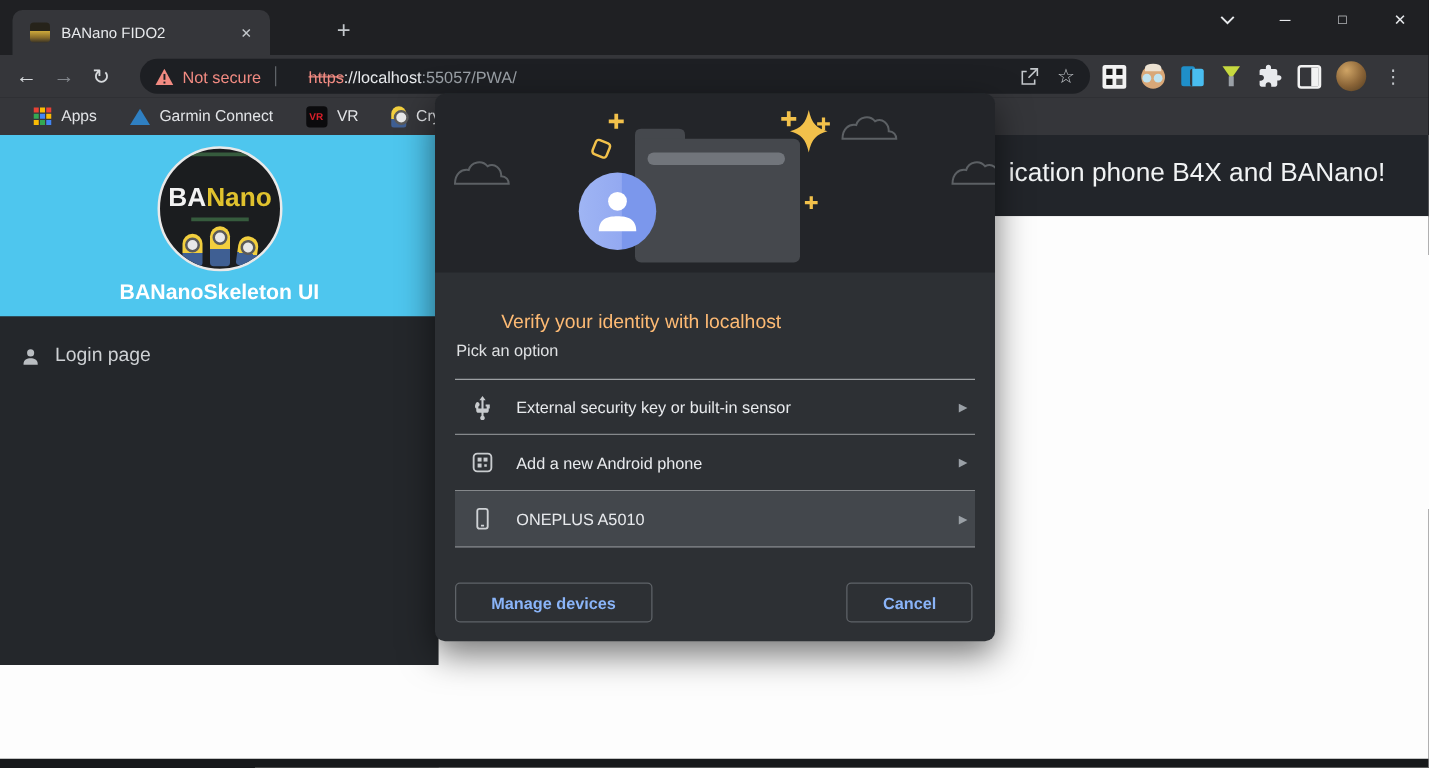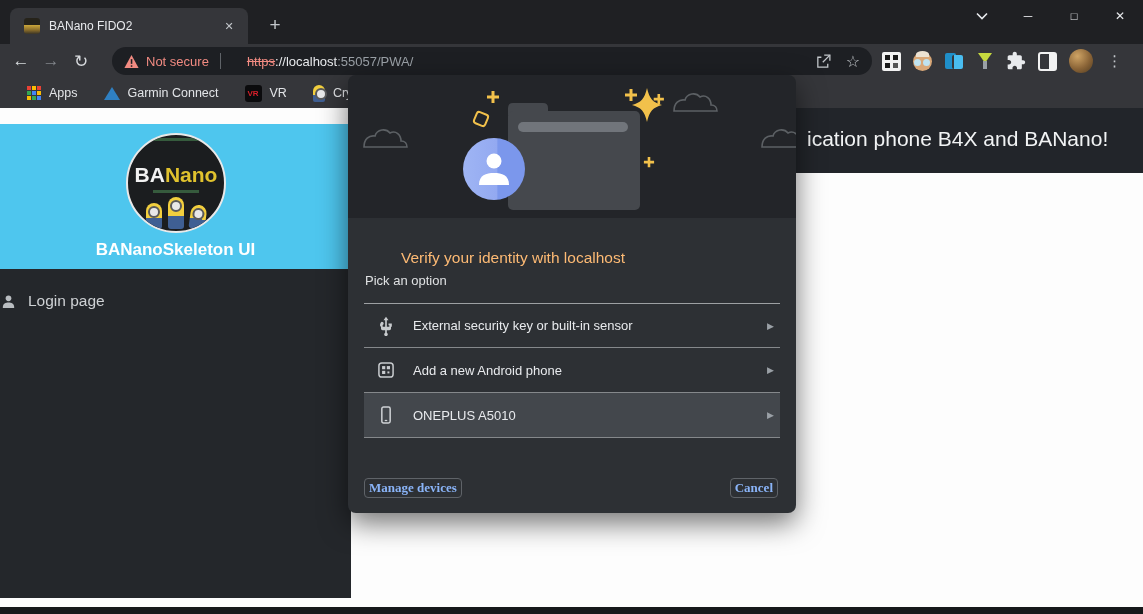--- a/index.html
+++ b/index.html
@@ -3,21 +3,21 @@
 <meta charset="utf-8">
 <style>
   * { margin:0; padding:0; box-sizing:border-box; }
   html,body { background:#000; }
   .screen {
     position:relative; width:1143px; height:614px; overflow:hidden;
     font-family:"Liberation Sans", sans-serif; background:#202124;
   }
   
   .tabstrip { position:absolute; left:0; top:0; width:1143px; height:44px; background:#1f2023; }
-  .tab { position:absolute; left:10px; top:8px; width:238px; height:36px; background:#35363a;
+  .tab { position:absolute; left:10px; top:8px; width:206px; height:36px; background:#35363a;
          border-radius:8px 8px 0 0; display:flex; align-items:center; padding:0 10px 0 14px; }
   .tab-favicon { width:16px; height:16px; border-radius:3px; flex:0 0 auto;
     background:linear-gradient(180deg,#26231a 0%, #26231a 45%, #c9a53a 45%, #8a6d2a 75%, #3a3426 100%); }
   .tab-title { margin-left:9px; font-size:12px; color:#e8eaed; flex:1 1 auto; white-space:nowrap; overflow:hidden; }
   .tab-close { width:18px; height:18px; border-radius:50%; color:#c3c7cb; font-size:11px;
                display:flex; align-items:center; justify-content:center; }
   .newtab { position:absolute; left:262px; top:12px; width:26px; height:26px; color:#c3c7cb;
             font-size:19px; display:flex; align-items:center; justify-content:center; }
   .winctrls { position:absolute; right:0; top:0; height:32px; display:flex; }
   .winbtn { width:46px; height:32px; display:flex; align-items:center; justify-content:center;
@@ -75,58 +75,58 @@
   .ic-garmin { width:0; height:0; border-left:8px solid transparent; border-right:8px solid transparent;
     border-bottom:13px solid #2f80c2; }
   .ic-vr { width:17px; height:17px; background:#0b0b0d; border-radius:3px; color:#d81f2a;
     font-size:8px; font-weight:bold; text-align:center; line-height:17px; }
   .minion { width:12px; height:17px; border-radius:6px 6px 2px 2px; position:relative;
     background:linear-gradient(180deg,#f2cf3e 0%, #f2cf3e 58%, #3f5f93 58%, #3f5f93 100%); }
   .minion::before { content:""; position:absolute; top:3px; left:2px; width:8px; height:8px; border-radius:50%;
     background:#e8e8e8; border:2px solid #5a5a5a; }
   
   .page { position:absolute; left:0; top:108px; width:1143px; height:506px; background:#fdfdfd; }
-  .sidebar { position:absolute; left:0; top:16px; width:351px; height:474px; background:#24272b; }
+  .sidebar { position:absolute; left:0; top:0; width:351px; height:424px; background:#24272b; }
   .brand { position:absolute; left:0; top:0; width:351px; height:145px; background:#4ec6ee; }
   .logo-circle { position:absolute; left:126px; top:9px; width:100px; height:100px; border-radius:50%;
     background:#1b1d1f; border:2px solid #e9e9e9; overflow:hidden; text-align:center; }
   .logo-text { margin-top:22px; font-size:21px; font-weight:bold; letter-spacing:0; }
   .logo-text .ba { color:#f2f2f2; }
   .logo-text .nano { color:#e0c22e; }
   .code-line { width:46px; height:3px; background:rgba(88,168,98,.45); margin:3px auto 0; }
   .minion-row { display:flex; justify-content:center; align-items:flex-end; gap:6px; margin-top:4px; }
   .minion-row .minion { width:16px; height:26px; border-radius:8px 8px 3px 3px; }
   .minion-row .minion:nth-child(2) { height:32px; }
   .minion-row .minion:nth-child(3) { height:24px; transform:rotate(8deg); }
   .brand-title { position:absolute; left:0; bottom:9px; width:100%; text-align:center;
     font-size:17px; font-weight:bold; color:#ffffff; }
   .nav-item { position:absolute; left:0; top:160px; width:351px; height:34px; display:flex;
-    align-items:center; gap:11px; color:#ced1d4; font-size:15.5px; }
+    align-items:center; gap:11px; padding-left:16px; color:#ced1d4; font-size:15.5px; }
   .main-header { position:absolute; left:351px; top:0; width:792px; height:65px; background:#22252a; overflow:hidden; }
   .main-header .hdr-text { position:absolute; left:456px; top:19px; font-size:21px; color:#f1f3f4; white-space:nowrap; }
   .main-content { position:absolute; left:351px; top:65px; width:792px; height:441px; background:#fdfdfd; }
   .bottom-strip { position:absolute; left:0; bottom:0; width:1143px; height:7px; background:#17191b; }
   
   .dialog { position:absolute; left:348px; top:75px; width:448px; height:438px; background:#2d3034;
     border-radius:8px; box-shadow:0 10px 28px rgba(0,0,0,.55); z-index:20; }
   .banner { position:absolute; left:0; top:0; width:448px; height:143px; background:#232529;
     border-radius:8px 8px 0 0; overflow:hidden; }
   .dlg-title { position:absolute; left:17px; top:174px; font-size:15.5px; color:#fdba74;margin-left:36px; }
   .dlg-subtitle { position:absolute; left:17px; top:198px; font-size:13px; color:#dfe1e3; }
   .options { position:absolute; left:16px; top:228px; width:416px; }
   .opt-row { height:45px; display:flex; align-items:center; padding:0 6px 0 12px;
     border-bottom:1px solid #85888b; }
   .opt-row.first { border-top:1px solid #9da0a3; }
   .opt-row.highlighted { background:#43474c; }
   .opt-icon { width:20px; height:22px; flex:0 0 auto; display:flex; align-items:center; }
   .opt-label { margin-left:17px; font-size:13px; color:#e8eaed; }
   .opt-arrow { margin-left:auto; font-size:9px; color:#9aa0a6; }
-  .dlg-btn { position:absolute; bottom:15px; height:20px; border:1px solid #5f6368; border-radius:4px;
-    background:transparent; color:#8ab4f8; font-family:Liberation Serif, serif;
-    font-size:13px; font-weight:bold; padding:0 4px; }
+  .dlg-btn { position:absolute; bottom:15px; height:32px; border:1px solid #5f6368; border-radius:4px;
+    background:transparent; color:#8ab4f8; font-family:Liberation Sans, sans-serif;
+    font-size:13px; font-weight:bold; padding:0 28px; }
   .dlg-btn.manage { left:16px; }
   .dlg-btn.cancel { right:18px; }
   svg { display:block; }
 </style>
 </head>
 <body>
 
 <div class="screen">
 
   <div class="tabstrip">

